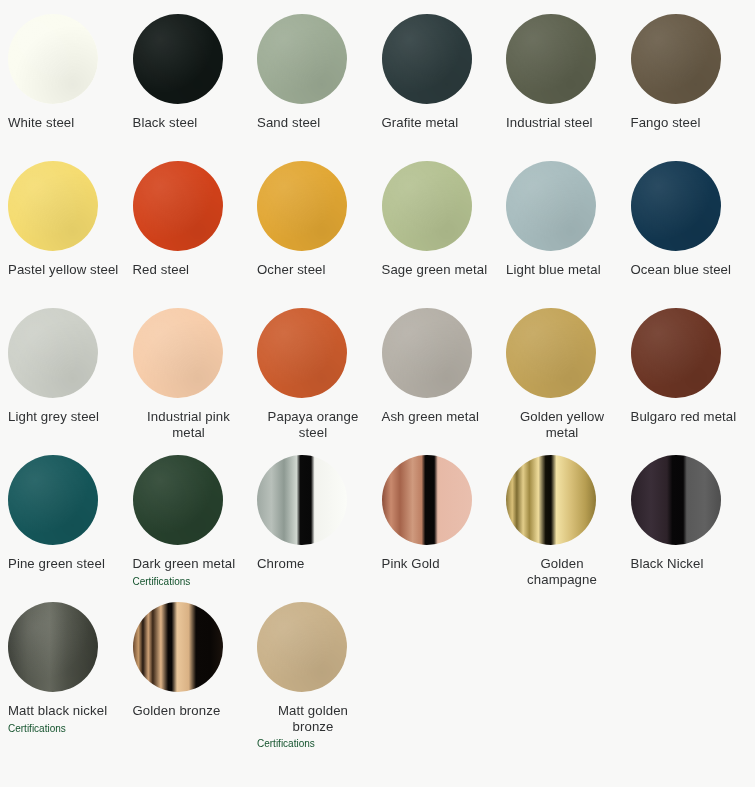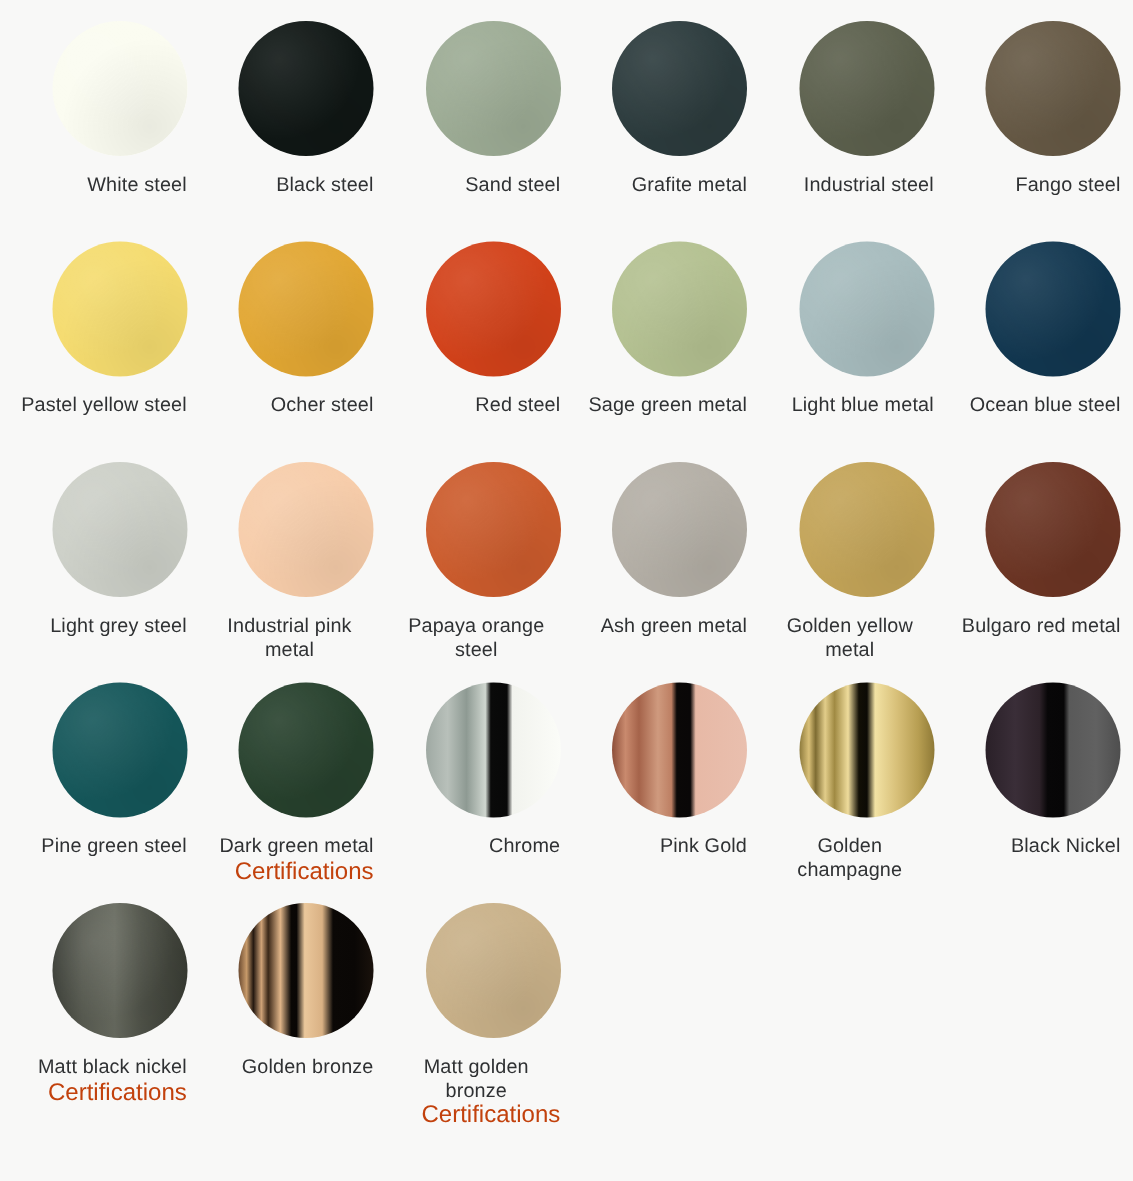--- a/index.html
+++ b/index.html
@@ -17,21 +17,21 @@
     display: grid;
     grid-template-columns: repeat(6, 1fr);
     width: 755px;
     box-sizing: border-box;
     padding: 14px 4px 0 4px;
     row-gap: 0px;
   }
   .swatch-cell {
     display: flex;
     flex-direction: column;
-    align-items: flex-end;
+    align-items: flex-start;
     padding: 0 4px;
     box-sizing: border-box;
     height: 147px;
   }
   .swatch-disc {
     width: 90px;
     height: 90px;
     border-radius: 50%;
     flex: 0 0 auto;
     overflow: hidden;
@@ -43,23 +43,23 @@
     margin-top: 11px;
     font-size: 13.2px;
     line-height: 15.5px;
     color: #2f3133;
     text-align: center;
     letter-spacing: 0.1px;
     max-width: 112px;
   }
   .swatch-sub {
     margin-top: 2px;
-    font-size: 16px;
+    font-size: 10px;
     line-height: 15px;
-    color: #c2410c;
+    color: #14532d;
     text-align: center;
   }
   .swatch-sub:empty {
     display: none;
   }
   
   .grain::after {
     content: "";
     position: absolute;
     inset: 0;
@@ -96,26 +96,26 @@
     </div>
     <div class="swatch-cell">
       <div class="swatch-disc grain" style="background: rgb(102, 89, 69);"></div>
       <div class="swatch-label">Fango steel</div>
     </div>
     <div class="swatch-cell">
       <div class="swatch-disc grain" style="background: rgb(245, 220, 111);"></div>
       <div class="swatch-label">Pastel yellow steel</div>
     </div>
     <div class="swatch-cell">
+      <div class="swatch-disc grain" style="background: rgb(211, 66, 26);"></div>
+      <div class="swatch-label">Red steel</div>
+    </div>
+    <div class="swatch-cell">
       <div class="swatch-disc grain" style="background: rgb(226, 167, 51);"></div>
       <div class="swatch-label">Ocher steel</div>
-    </div>
-    <div class="swatch-cell">
-      <div class="swatch-disc grain" style="background: rgb(211, 66, 26);"></div>
-      <div class="swatch-label">Red steel</div>
     </div>
     <div class="swatch-cell">
       <div class="swatch-disc grain" style="background: rgb(180, 193, 145);"></div>
       <div class="swatch-label">Sage green metal</div>
     </div>
     <div class="swatch-cell">
       <div class="swatch-disc grain" style="background: rgb(167, 188, 190);"></div>
       <div class="swatch-label">Light blue metal</div>
     </div>
     <div class="swatch-cell">

